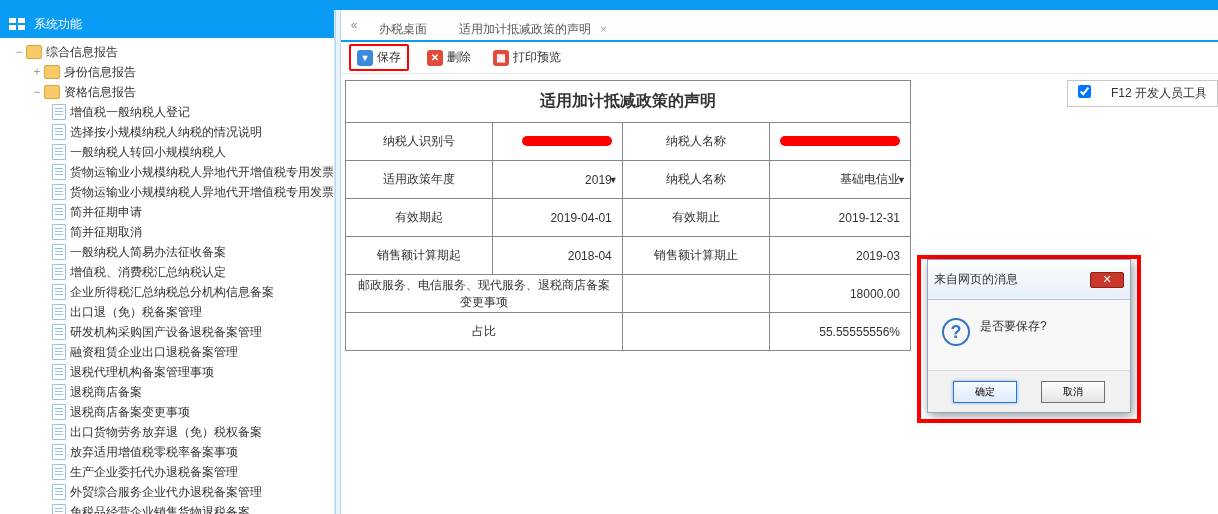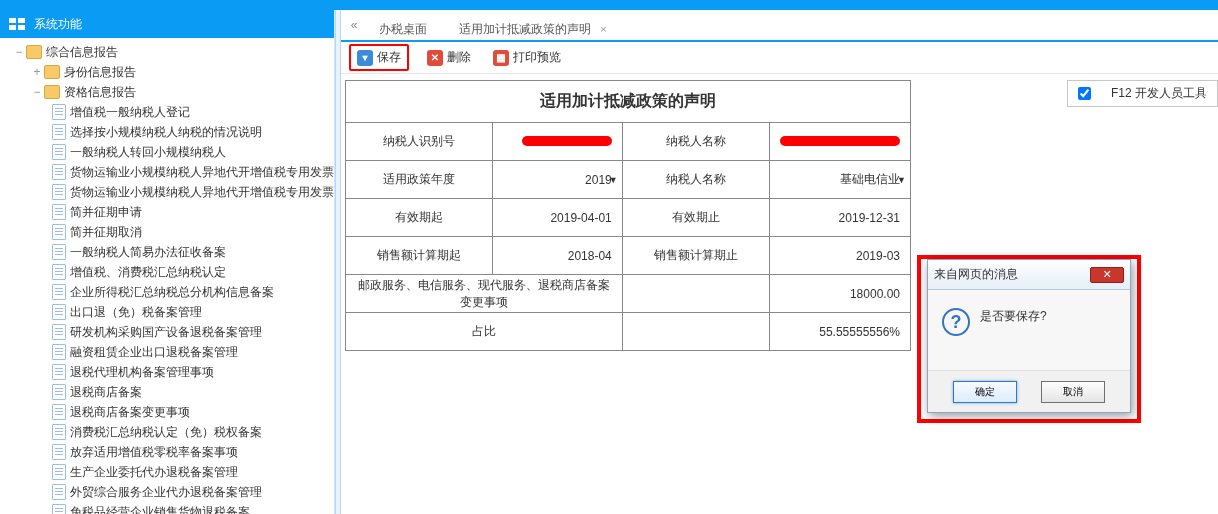--- a/index.html
+++ b/index.html
@@ -35,29 +35,29 @@
     .form-wrap { padding:6px 0 0 4px; }
     table.form { border-collapse:collapse; width:566px; }
     table.form th.title { text-align:center; font-size:16px; font-weight:bold; padding:10px 0; border:1px solid #888; }
     table.form td { border:1px solid #888; height:38px; padding:0 10px; }
     table.form td.lab { width:150px; text-align:center; }
     table.form td.val { width:130px; text-align:right; position:relative; }
     .redact { display:inline-block; width:90px; height:10px; background:#f00; border-radius:5px; }
     .caret { position:absolute; right:4px; top:50%; transform:translateY(-50%); font-size:9px; color:#333; }
     .modal-frame { position:absolute; left:576px; top:245px; width:224px; height:168px; border:4px solid #f00; z-index:50; }
     .modal { position:absolute; left:6px; top:0; right:6px; bottom:6px; background:#f7f7f7; border:1px solid #8aa7c7; box-shadow:2px 3px 10px rgba(0,0,0,.4); display:flex; flex-direction:column; }
-    .modal-title { height:30px; background:linear-gradient(#fdfefe,#e6eef7); border-bottom:1px solid #b9c9db; display:flex; align-items:center; padding:0 6px; font-size:12px; }
+    .modal-title { height:40px; background:linear-gradient(#fdfefe,#e6eef7); border-bottom:1px solid #b9c9db; display:flex; align-items:center; padding:0 6px; font-size:12px; }
     .modal-title .spacer { flex:1; }
     .modal-close { width:34px; height:16px; background:#c9372c; border:1px solid #8d2118; border-radius:2px; color:#fff; text-align:center; line-height:13px; font-size:11px; cursor:pointer; }
     .modal-body { flex:1; display:flex; align-items:flex-start; padding:18px 14px; gap:10px; }
     .q-ico { width:28px; height:28px; border-radius:50%; border:2px solid #3574c5; color:#3574c5; display:flex; align-items:center; justify-content:center; font-size:18px; font-weight:bold; }
     .modal-actions { height:42px; display:flex; align-items:center; justify-content:center; gap:24px; border-top:1px solid #ddd; background:#f1f1f1; }
     .modal-actions button { width:64px; height:22px; border:1px solid #707070; background:linear-gradient(#fefefe,#e4e4e4); font-size:10px; cursor:pointer; }
     .modal-actions button.primary { border:1px solid #2f78c3; background:linear-gradient(#f7fbff,#dcebfb); box-shadow:0 0 3px #6fa9e4; }
-    .dev-panel { position:absolute; right:0; top:80px; background:#fff; border:1px solid #c7c7c7; padding:4px 10px; display:flex; align-items:center; gap:20px; z-index:60; }
+    .dev-panel { position:absolute; right:0; top:80px; background:#fff; border:1px solid #c7c7c7; padding:4px 10px; display:flex; align-items:flex-start; gap:20px; z-index:60; }
     .dev-panel input[type=checkbox] { width:13px; height:13px; }
     .v-split { width:6px; background:#e9f3fb; border-left:1px solid #bad7ef; border-right:1px solid #bad7ef; cursor:col-resize; }
     ::-webkit-scrollbar { width:16px; background:#f0f0f0; }
     ::-webkit-scrollbar-thumb { background:#c8c8c8; border:1px solid #a9a9a9; }
   </style>
 </head>
 <body>
 
 <div class="top-bar"></div>
 <div class="main">
@@ -148,21 +148,21 @@
           <div class="tree-node ind3">
             <span class="file"></span>
             <span class="label">退税商店备案</span>
           </div>
           <div class="tree-node ind3">
             <span class="file"></span>
             <span class="label">退税商店备案变更事项</span>
           </div>
           <div class="tree-node ind3">
             <span class="file"></span>
-            <span class="label">消费税汇总纳税认定（免）税权备案</span>
+            <span class="label">出口货物劳务放弃退（免）税权备案</span>
           </div>
           <div class="tree-node ind3">
             <span class="file"></span>
             <span class="label">放弃适用增值税零税率备案事项</span>
           </div>
           <div class="tree-node ind3">
             <span class="file"></span>
             <span class="label">生产企业委托代办退税备案管理</span>
           </div>
           <div class="tree-node ind3">

